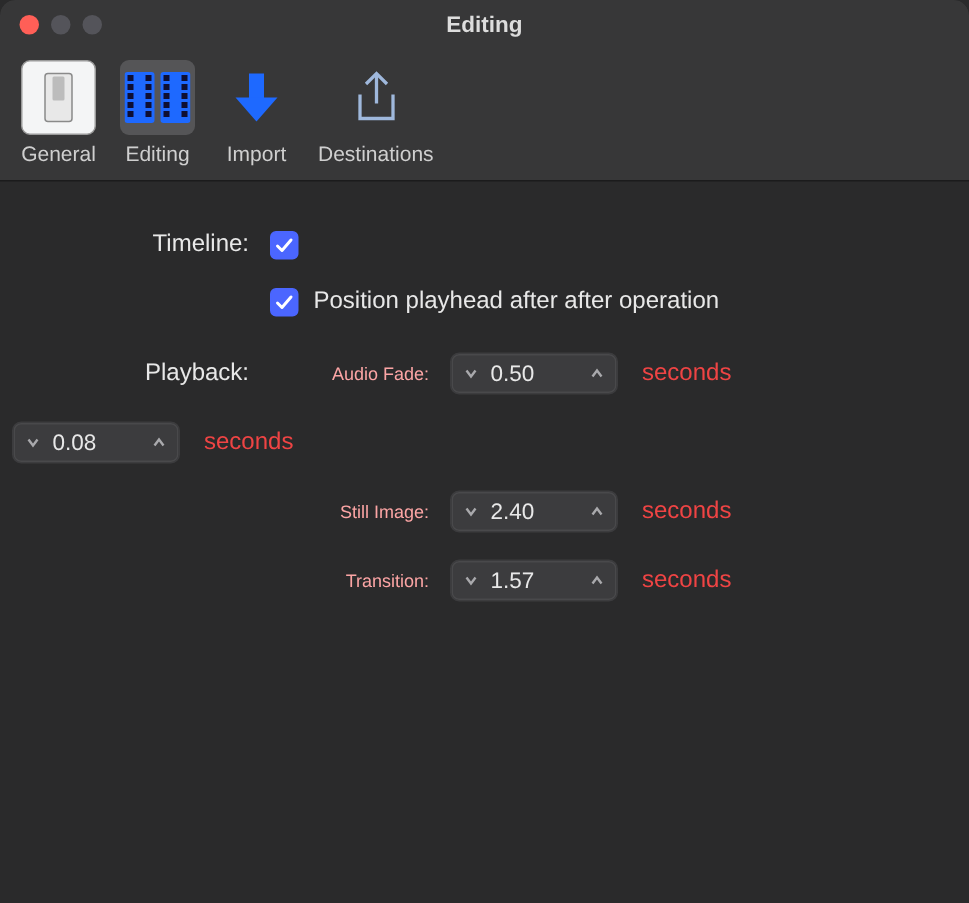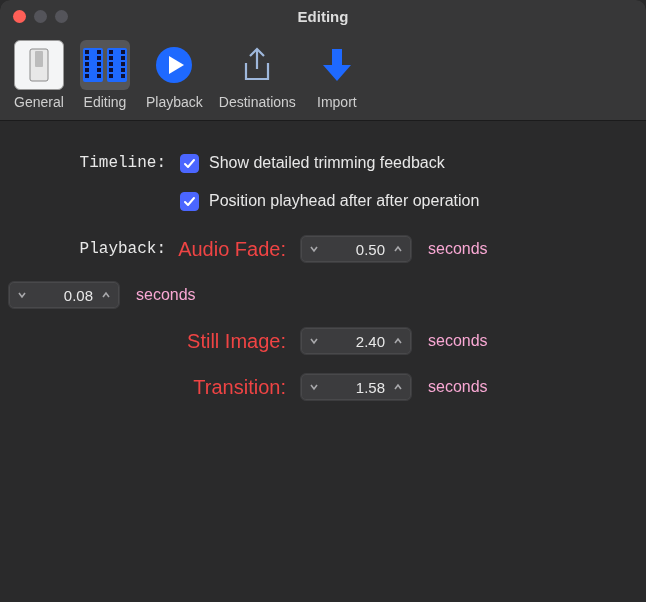--- a/index.html
+++ b/index.html
@@ -71,27 +71,26 @@
       min-height: 34px;
       margin-bottom: 4px;
     }
     .section { margin-top: 4px; margin-bottom: 14px; }
     .labelcol {
       width: 172px;
       text-align: right;
       color: #e8e8e8;
       font-size: 16px;
       padding-right: 6px;
-      font-family: Liberation Mono, monospace;
     }
     .sublabelcol {
       width: 292px;
       text-align: right;
-      color: #ef4444;
-      font-size: 20px;
+      color: #fca5a5;
+      font-size: 12px;
       padding-right: 6px;
     }
     .chk {
       width: 19px; height: 19px;
       border-radius: 4px;
       background: #4a4a4d;
       border: 1px solid #6a6a6d;
       margin: 0 10px 0 8px;
       display: flex;
       align-items: center;
@@ -120,25 +119,25 @@
     .stepbtn {
       width: 26px;
       display: flex;
       align-items: center;
       justify-content: center;
       color: #a9a9ac;
       cursor: pointer;
     }
     .stepval {
       flex: 1;
-      text-align: right;
+      text-align: left;
       color: #e8e8e8;
       font-size: 15px;
     }
-    .unit { margin-left: 16px; font-size: 16px; color: #f9a8d4; }
+    .unit { margin-left: 16px; font-size: 16px; color: #ef4444; }
     .gbig { margin-bottom: 10px; }
   </style>
 </head>
 <body>
 
 <div class="titlebar">
   <div class="traffic">
     <div class="dot red"></div>
     <div class="dot grey"></div>
     <div class="dot grey"></div>
@@ -183,58 +182,48 @@
             <rect x="38" y="20" width="4" height="4"></rect>
             <rect x="38" y="26" width="4" height="4"></rect>
         </g>
       </svg>
     </div>
     <span>Editing</span>
   </div>
   <div class="titem">
     <div class="ticon">
       <svg width="40" height="40" viewBox="0 0 40 40">
-        <circle cx="20" cy="20" r="18" fill="#1e69ff"></circle>
-        <path d="M15 11 L30 20 L15 29 Z" fill="#fff"></path>
+        <rect x="15" y="4" width="10" height="18" fill="#1e69ff"></rect>
+        <path d="M6 20 L34 20 L20 36 Z" fill="#1e69ff"></path>
       </svg>
     </div>
-    <span>Playback</span>
+    <span>Import</span>
   </div>
   <div class="titem">
     <div class="ticon">
       <svg width="34" height="40" viewBox="0 0 34 40" fill="none" stroke="#9fb8dc" stroke-width="2.2">
         <path d="M17 24 L17 4"></path>
         <path d="M10 11 L17 4 L24 11"></path>
         <path d="M6 18 L6 34 L28 34 L28 18"></path>
       </svg>
     </div>
     <span>Destinations</span>
   </div>
-  <div class="titem">
-    <div class="ticon">
-      <svg width="40" height="40" viewBox="0 0 40 40">
-        <rect x="15" y="4" width="10" height="18" fill="#1e69ff"></rect>
-        <path d="M6 20 L34 20 L20 36 Z" fill="#1e69ff"></path>
-      </svg>
-    </div>
-    <span>Import</span>
-  </div>
 </div>
 
 <div class="content">
 
   <div class="section gbig">
     <div class="row">
       <div class="labelcol">Timeline:</div>
       <div class="chk checked">
         <svg width="13" height="13" viewBox="0 0 13 13">
             <path d="M2 7 L5 10 L11 3" stroke="#fff" stroke-width="2" fill="none" stroke-linecap="round" stroke-linejoin="round"></path>
           </svg>
       </div>
-      <div class="cktxt">Show detailed trimming feedback</div>
     </div>
     <div class="row">
       <div class="labelcol"></div>
       <div class="chk checked">
         <svg width="13" height="13" viewBox="0 0 13 13">
             <path d="M2 7 L5 10 L11 3" stroke="#fff" stroke-width="2" fill="none" stroke-linecap="round" stroke-linejoin="round"></path>
           </svg>
       </div>
       <div class="cktxt">Position playhead after after operation</div>
     </div>
@@ -297,21 +286,21 @@
     </div>
 
     <div class="row" style="height:42px">
       <div class="sublabelcol">Transition:</div>
       <div class="stepper">
         <div class="stepbtn">
             <svg width="10" height="10" viewBox="0 0 10 10">
               <path d="M2 3 L5 7 L8 3" stroke="#a9a9ac" stroke-width="1.6" fill="none"></path>
             </svg>
           </div>
-        <div class="stepval">1.58</div>
+        <div class="stepval">1.57</div>
         <div class="stepbtn">
             <svg width="10" height="10" viewBox="0 0 10 10">
               <path d="M2 7 L5 3 L8 7" stroke="#a9a9ac" stroke-width="1.6" fill="none"></path>
             </svg>
           </div>
       </div>
       <div class="unit">seconds</div>
     </div>
   </div>
 

